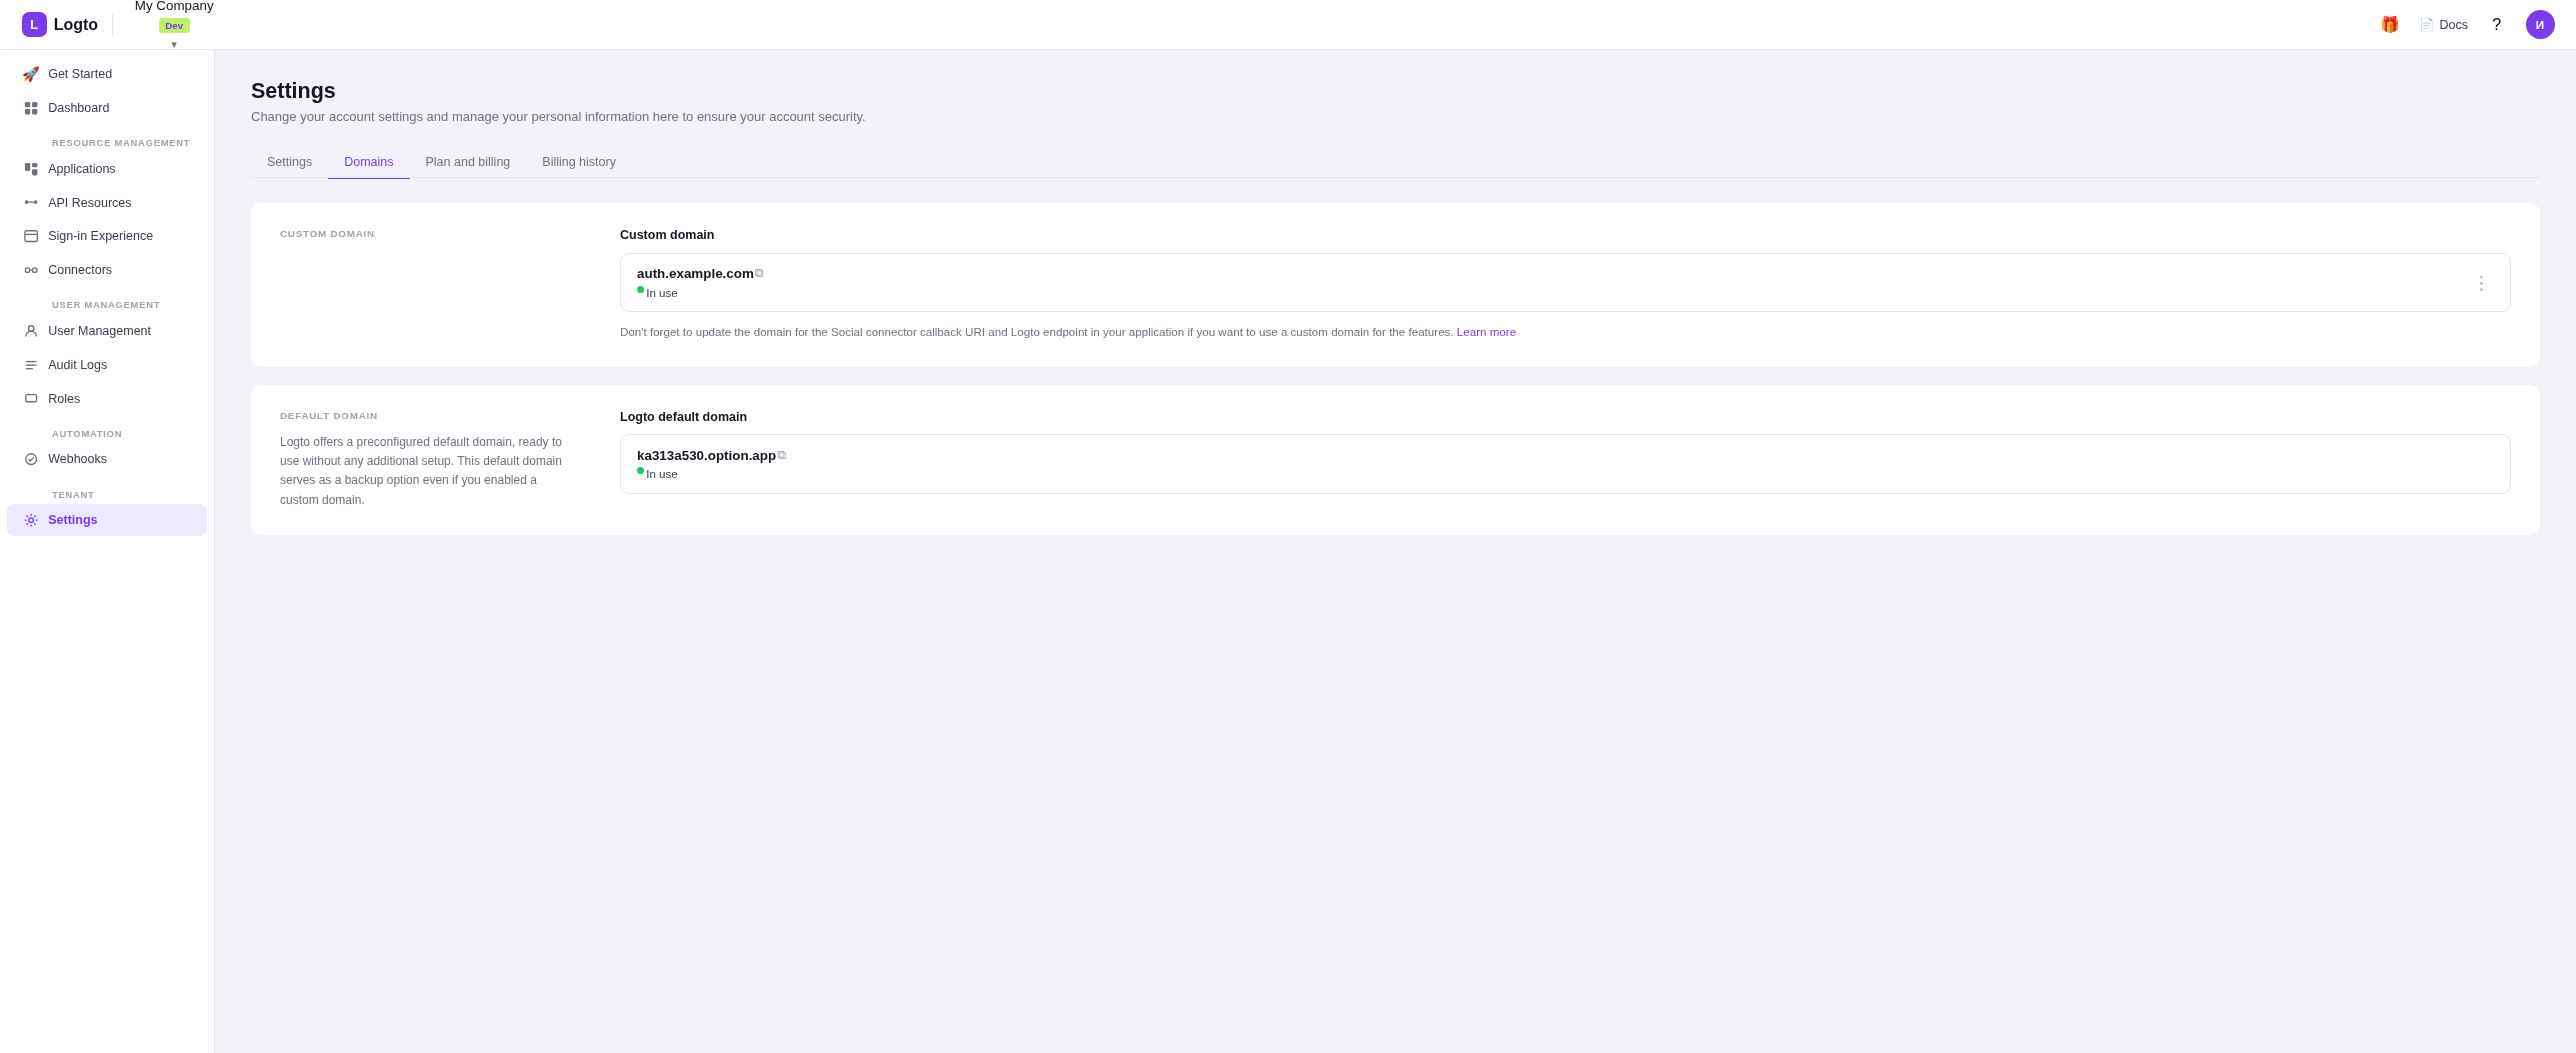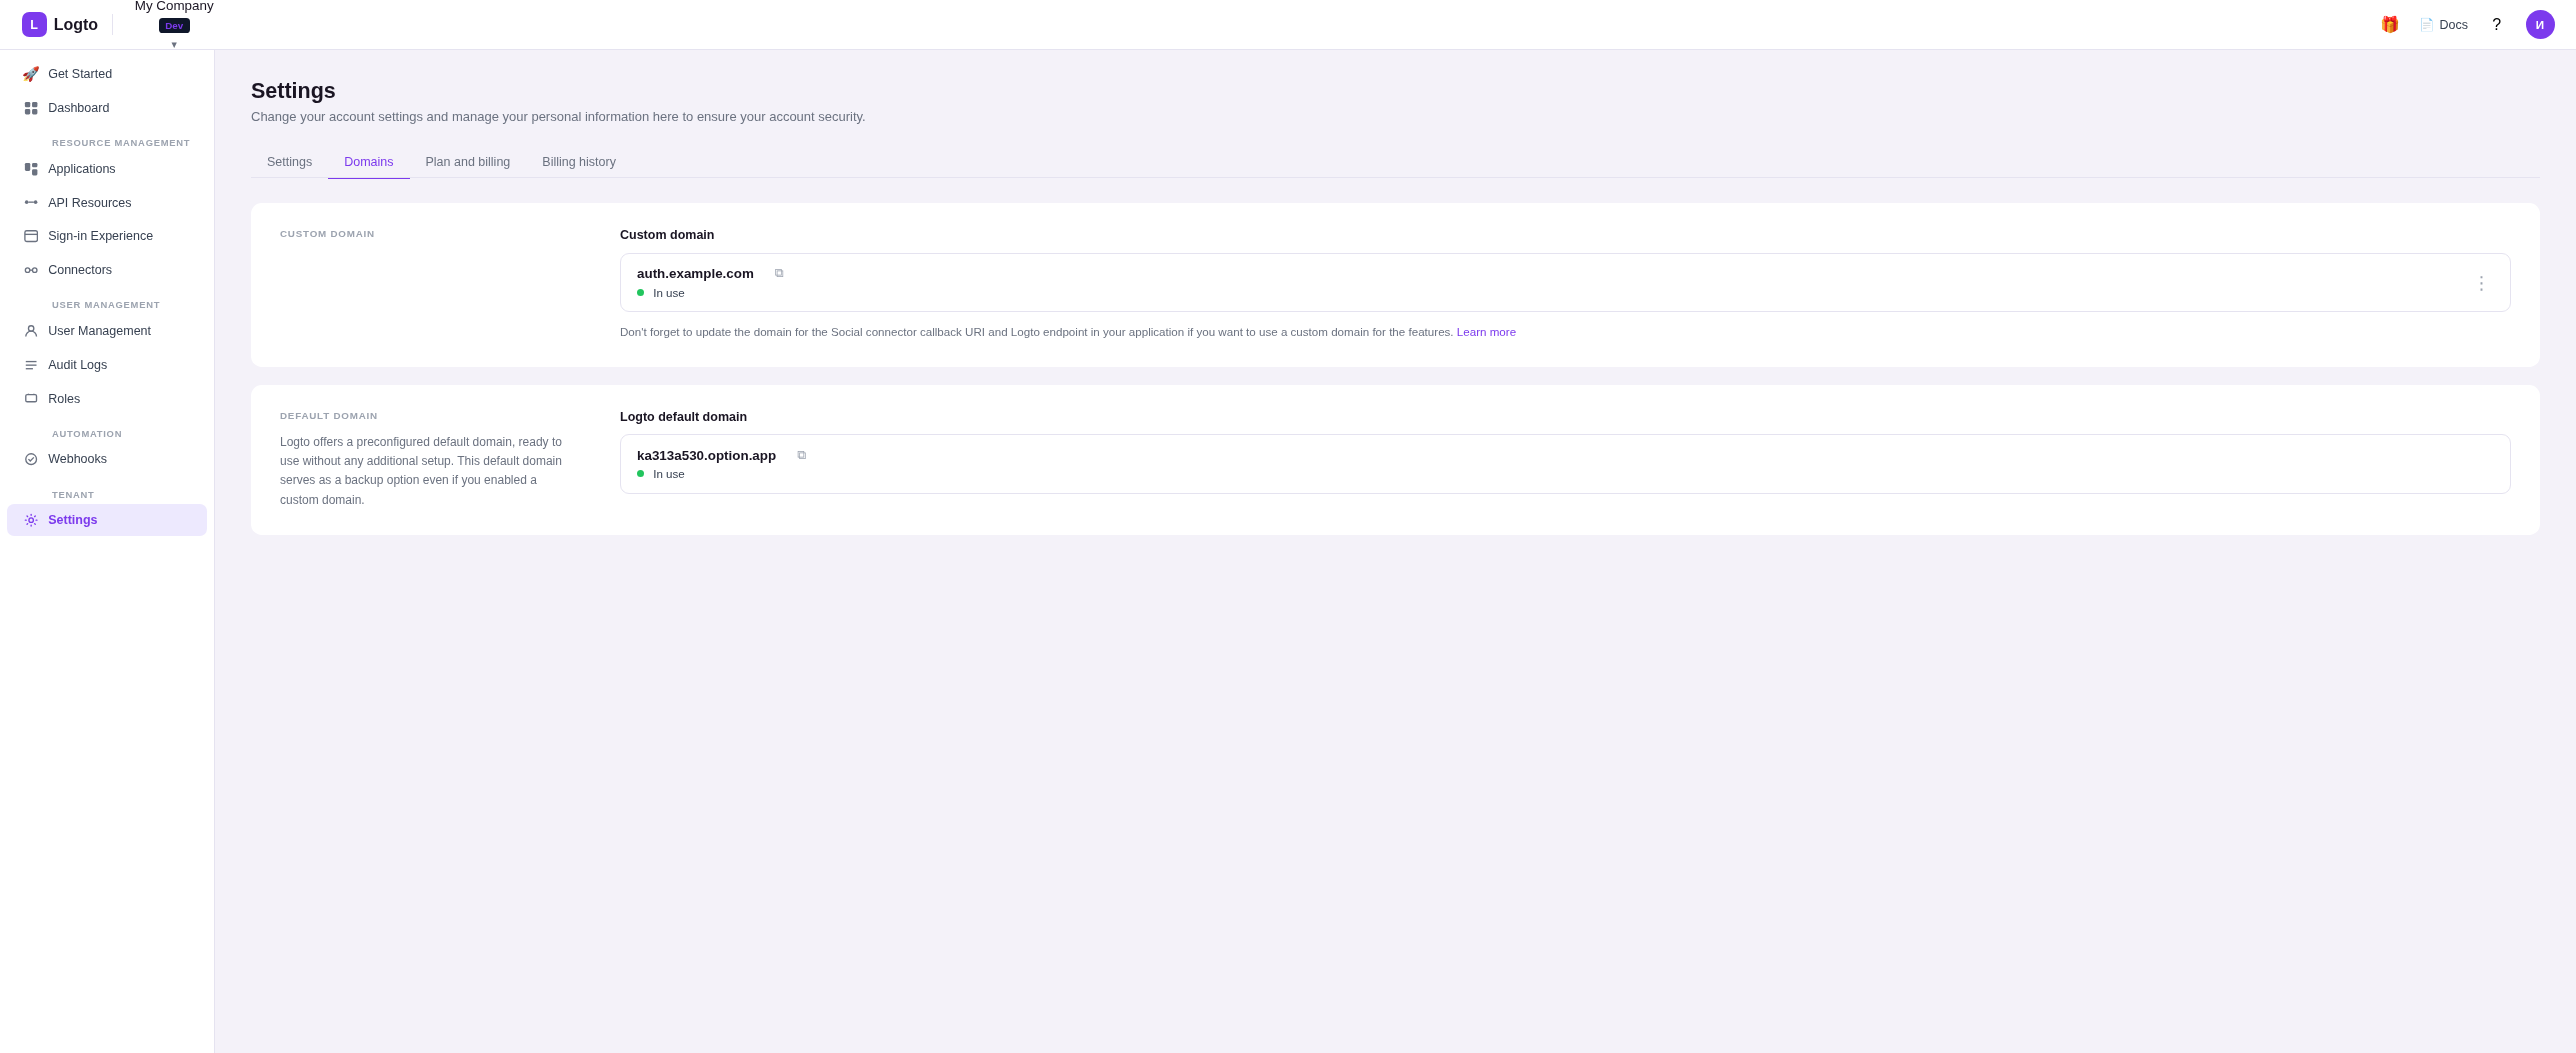--- a/index.html
+++ b/index.html
@@ -55,21 +55,21 @@
       padding: 3.6px 7.2px;
       border-radius: 5.4px;
       flex-direction: column;
     }
     .company-name {
       font-size: 13.4px;
       font-weight: 500;
       color: #1a1523;
     }
     .dev-badge {
-      background: #0f172a;
+      background: #bef264;
       color: #7c3aed;
       font-size: 9.8px;
       font-weight: 600;
       padding: 1.8px 6.3px;
       border-radius: 3.6px;
     }
     .chevron-icon { color: #6b7280; font-size: 10.7px; }
     .topnav-right {
       margin-left: auto;
       display: flex;
@@ -256,36 +256,36 @@
       margin-bottom: 10.7px;
     }
     .domain-info {
       display: flex;
       flex-direction: column;
       gap: 4.5px;
     }
     .domain-name-row {
       display: flex;
       align-items: center;
-      gap: 21px;
+      gap: 1px;
     }
     .domain-name {
       font-size: 13.4px;
       font-weight: 600;
       color: #1a1523;
     }
     .copy-icon {
       color: #9ca3af;
       cursor: pointer;
       font-size: 12.5px;
     }
     .status-row {
       display: flex;
-      align-items: center;
-      gap: 9px;
+      align-items: flex-start;
+      gap: 2px;
     }
     .status-dot {
       width: 7.2px;
       height: 7.2px;
       border-radius: 50%;
       background: #22c55e;
     }
     .status-text {
       font-size: 11.6px;
       color: #374151;

